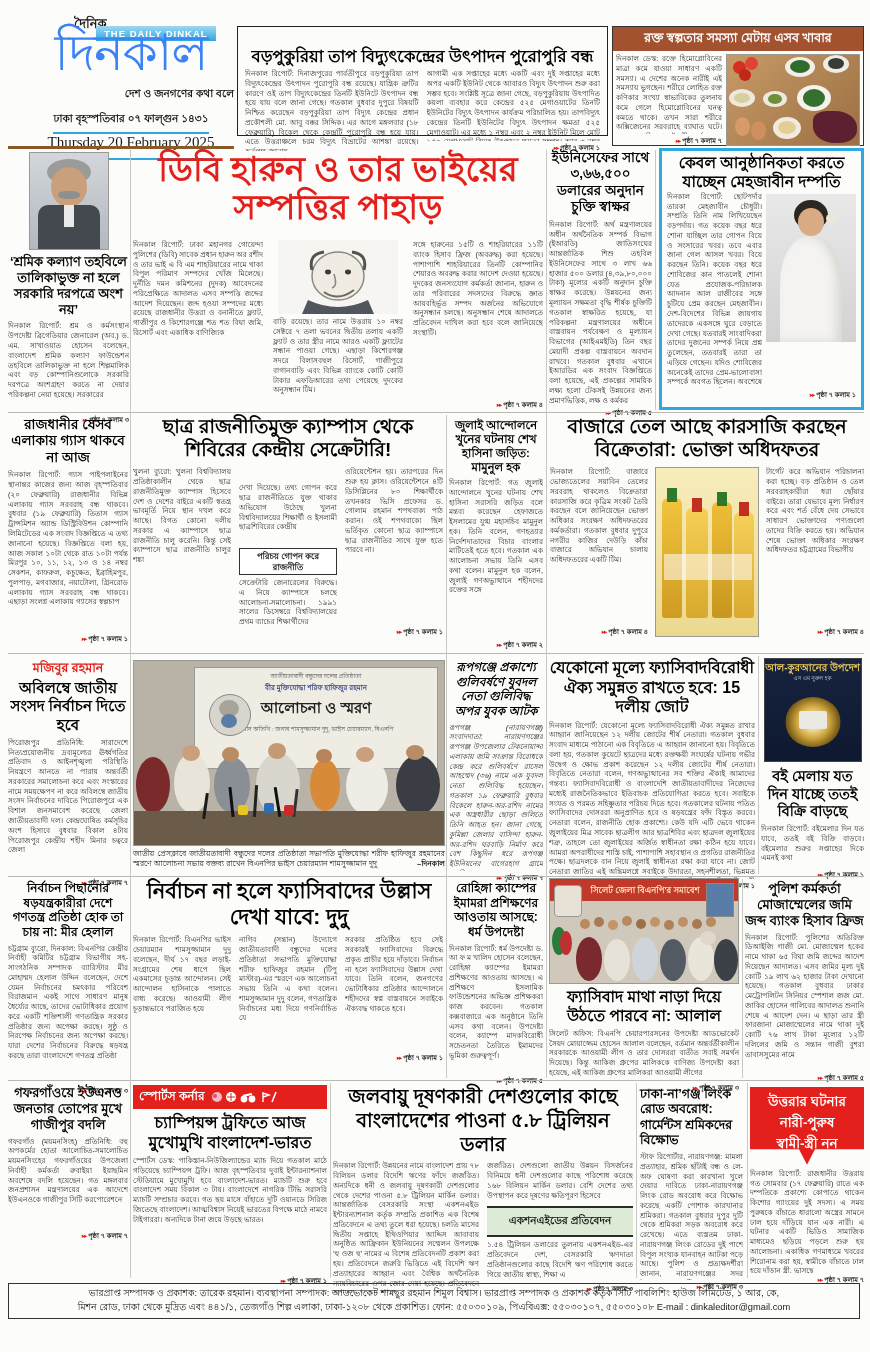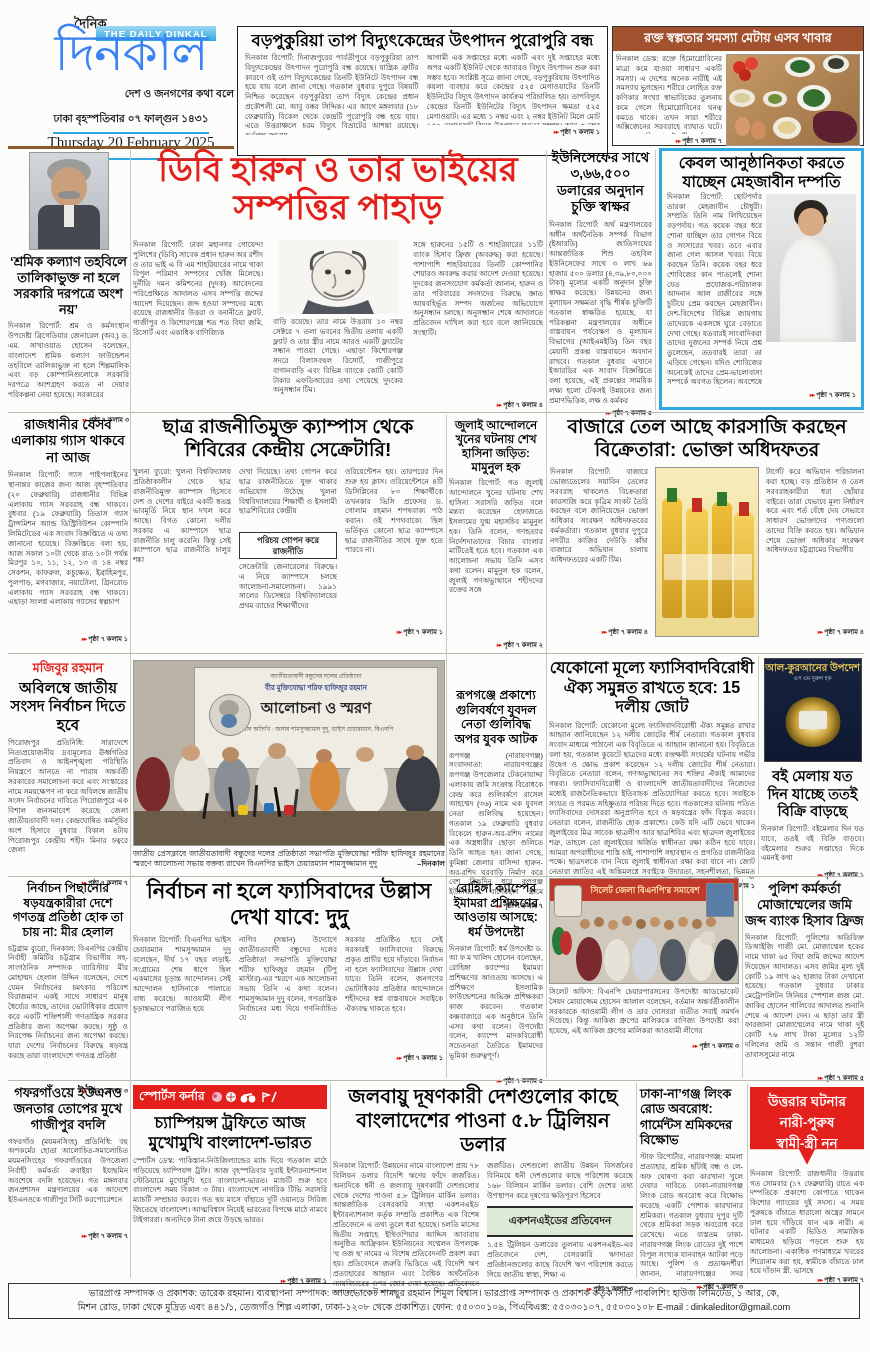--- a/index.html
+++ b/index.html
@@ -48,21 +48,21 @@
     <div style="text-align:right;font-weight:bold;font-size:10.5px;margin-top:2px;">দেশ ও জনগণের কথা বলে</div>
     <div style="text-align:center;margin-top:5px;">
       <span class="blue-underline" style="font-size:10.5px;font-weight:bold;">ঢাকা বৃহস্পতিবার ০৭ ফাল্গুন ১৪৩১</span>
     </div>
     <div style="text-align:center;margin-top:5px;">
       <span class="blue-underline" style="font-family:'Liberation Serif',serif;font-size:15px;">Thursday 20 February 2025</span>
     </div>
   </div>
   <div class="abs" style="left:8px;top:146px;width:226px;height:3px;background:#8a5a2a;"></div>
 
-  <div class="abs boxed" style="left:237px;top:26px;width:371px;height:130px;padding:3px 7px;box-sizing:border-box;">
+  <div class="abs boxed" style="left:237px;top:26px;width:371px;height:110px;padding:19px 7px;box-sizing:border-box;">
     <div class="h-black" style="font-size:16.5px;">বড়পুকুরিয়া তাপ বিদ্যুৎকেন্দ্রের উৎপাদন পুরোপুরি বন্ধ</div>
     <div style="display:flex;gap:8px;margin-top:3px;">
       <div class="body" style="width:50%;height:82px;">দিনকাল রিপোর্ট: দিনাজপুরের পার্বতীপুরে বড়পুকুরিয়া তাপ বিদ্যুৎকেন্দ্রের উৎপাদন পুরোপুরি বন্ধ রয়েছে। যান্ত্রিক ত্রুটির কারণে ওই তাপ বিদ্যুৎকেন্দ্রের তিনটি ইউনিটে উৎপাদন বন্ধ হয়ে যায় বলে জানা গেছে। গতকাল বুধবার দুপুরে বিষয়টি নিশ্চিত করেছেন বড়পুকুরিয়া তাপ বিদ্যুৎ কেন্দ্রের প্রধান প্রকৌশলী মো. আবু বক্কর সিদ্দিক। এর আগে মঙ্গলবার (১৮ ফেব্রুয়ারি) বিকেল থেকে কেন্দ্রটি পুরোপুরি বন্ধ হয়ে যায়। এতে উত্তরাঞ্চলে চরম বিদ্যুৎ বিভ্রাটের আশঙ্কা রয়েছে। কর্তৃপক্ষ জানায়,</div>
       <div style="width:50%;">
         <div class="body" style="height:72px;">আগামী এক সপ্তাহের মধ্যে একটি এবং দুই সপ্তাহের মধ্যে অপর একটি ইউনিট থেকে আবারও বিদ্যুৎ উৎপাদন শুরু করা সম্ভব হবে। সংশ্লিষ্ট সূত্রে জানা গেছে, বড়পুকুরিয়ায় উৎপাদিত কয়লা ব্যবহার করে কেন্দ্রের ৫২৫ মেগাওয়াটের তিনটি ইউনিটের বিদ্যুৎ উৎপাদন কার্যক্রম পরিচালিত হয়। তাপবিদ্যুৎ কেন্দ্রের তিনটি ইউনিটের বিদ্যুৎ উৎপাদন ক্ষমতা ৫২৫ মেগাওয়াট। এর মধ্যে ১ নম্বর এবং ২ নম্বর ইউনিট মিলে মোট ২৫০ মেগাওয়াট বিদ্যুৎ উৎপাদন ক্ষমতা সম্পন্ন। আর ৩ নম্বর ইউনিটটি ২৭৫ মেগাওয়াট বিদ্যুৎ</div>
         <div class="cont"><span class="arr">▸▸</span> <span>পৃষ্ঠা ৭ কলাম ১</span></div>
       </div>
     </div>
   </div>
 
@@ -156,21 +156,21 @@
   <div class="abs" style="left:8px;top:417px;width:120px;">
     <div class="h-black" style="font-size:13.5px;">রাজধানীর যেসব এলাকায় গ্যাস থাকবে না আজ</div>
     <div class="body" style="height:162px;margin-top:4px;">দিনকাল রিপোর্ট: গ্যাস পাইপলাইনের স্থানান্তর কাজের জন্য আজ বৃহস্পতিবার (২০ ফেব্রুয়ারি) রাজধানীর বিভিন্ন এলাকায় গ্যাস সরবরাহ বন্ধ থাকবে। বুধবার (১৯ ফেব্রুয়ারি) তিতাস গ্যাস ট্রান্সমিশন অ্যান্ড ডিস্ট্রিবিউশন কোম্পানি লিমিটেডের এক সংবাদ বিজ্ঞপ্তিতে এ তথ্য জানানো হয়েছে। বিজ্ঞপ্তিতে বলা হয়, আজ সকাল ১০টা থেকে রাত ১০টা পর্যন্ত মিরপুর ১০, ১১, ১২, ১৩ ও ১৪ নম্বর সেকশন, কাফরুল, কচুক্ষেত, ইব্রাহিমপুর, পুলপাড়, মগবাজার, নয়াটোলা, গ্রিনরোড এলাকায় গ্যাস সরবরাহ বন্ধ থাকবে। এছাড়া সংলগ্ন এলাকায় গ্যাসের স্বল্পচাপ</div>
     <div class="cont"><span class="arr">▸▸</span> <span>পৃষ্ঠা ৭ কলাম ১</span></div>
   </div>
 
   <div class="abs" style="left:133px;top:415px;width:310px;">
     <div class="h-black" style="font-size:19px;">ছাত্র রাজনীতিমুক্ত ক্যাম্পাস থেকে শিবিরের কেন্দ্রীয় সেক্রেটারি!</div>
     <div style="display:flex;gap:8px;margin-top:6px;">
       <div class="body" style="width:98px;height:168px;">খুলনা ব্যুরো: খুলনা বিশ্ববিদ্যালয় প্রতিষ্ঠাকালীন থেকে ছাত্র রাজনীতিমুক্ত ক্যাম্পাস হিসেবে দেশ ও দেশের বাইরে একটি স্বতন্ত্র ভাবমূর্তি নিয়ে স্থান দখল করে আছে। বিগত কোনো দলীয় সরকার এ ক্যাম্পাসে ছাত্র রাজনীতি চালু করেনি। কিন্তু সেই ক্যাম্পাসে ছাত্র রাজনীতি চালুর শঙ্কা</div>
-      <div style="width:98px;">
+      <div style="width:98px;margin-top:16px;">
         <div class="body" style="height:62px;">দেখা দিয়েছে। তথ্য গোপন করে ছাত্র রাজনীতিতে যুক্ত থাকার অভিযোগ উঠেছে খুলনা বিশ্ববিদ্যালয়ের শিক্ষার্থী ও ইসলামী ছাত্রশিবিরের কেন্দ্রীয়</div>
         <div class="inset">পরিচয় গোপন করে রাজনীতি</div>
         <div class="body" style="height:62px;">সেক্রেটারি জেনারেলের বিরুদ্ধে। এ নিয়ে ক্যাম্পাসে চলছে আলোচনা-সমালোচনা। ১৯৯১ সালের ডিসেম্বরে বিশ্ববিদ্যালয়ের প্রথম ব্যাচের শিক্ষার্থীদের</div>
       </div>
       <div style="width:98px;">
         <div class="body" style="height:158px;">ওরিয়েন্টেশন হয়। তারপরের দিন শুরু হয় ক্লাস। ওরিয়েন্টেশনে ৪টি ডিসিপ্লিনের ৮০ শিক্ষার্থীকে তখনকার ভিসি প্রফেসর ড. গোলাম রহমান শপথবাক্য পাঠ করান। ওই শপথবাক্যে ছিল ভর্তিকৃত কোনো ছাত্র ক্যাম্পাসে ছাত্র রাজনীতির সাথে যুক্ত হতে পারবে না।</div>
         <div class="cont"><span class="arr">▸▸</span> <span>পৃষ্ঠা ৭ কলাম ১</span></div>
       </div>
     </div>
   </div>
@@ -247,21 +247,21 @@
       <span class="abs" style="left:160px;bottom:28px;width:3px;height:28px;background:#333;transform:rotate(7deg);"></span>
       <span class="abs" style="left:104px;bottom:30px;width:10px;height:10px;background:#e8c520;border-radius:2px;"></span>
       <span class="abs" style="left:130px;bottom:32px;width:10px;height:10px;background:#2a6fb8;border-radius:2px;"></span>
       <span class="abs" style="left:150px;bottom:30px;width:10px;height:10px;background:#cc2a2a;border-radius:2px;"></span>
     </div>
     <div class="caption" style="margin-top:3px;">
       <span>জাতীয় প্রেসক্লাবে জাতীয়তাবাদী বন্ধুদের দলের প্রতিষ্ঠাতা সভাপতি মুক্তিযোদ্ধা শরীফ হাফিজুর রহমানের স্মরণে আলোচনা সভায় বক্তব্য রাখেন বিএনপির ভাইস চেয়ারম্যান শামসুজ্জামান দুদু</span> <b style="float:right;">–দিনকাল</b>
     </div>
   </div>
 
-  <div class="abs" style="left:449px;top:688px;width:94px;">
+  <div class="abs" style="left:449px;top:660px;width:94px;font-style:italic;">
     <div class="h-black" style="font-size:12px;">রূপগঞ্জে প্রকাশ্যে গুলিবর্ষণে যুবদল নেতা গুলিবিদ্ধ অপর যুবক আটক</div>
     <div class="body" style="height:148px;margin-top:4px;">রূপগঞ্জ (নারায়ণগঞ্জ) সংবাদদাতা: নারায়ণগঞ্জের রূপগঞ্জ উপজেলার টেকনোয়াদ্দা এলাকায় জমি সংক্রান্ত বিরোধকে কেন্দ্র করে গুলিবর্ষণে রাসেল আহম্মেদ (৩৬) নামে এক যুবদল নেতা গুলিবিদ্ধ হয়েছেন। গতকাল ১৯ ফেব্রুয়ারি বুধবার বিকেলে হারুন-অর-রশিদ নামের এক অস্ত্রধারীর ছোড়া গুলিতে তিনি আহত হন। জানা গেছে, কুমিল্লা জেলার বাসিন্দা হারুন-অর-রশিদ ঘরবাড়ি নির্মাণ করে বেশ কিছুদিন ধরে রূপগঞ্জ ইউনিয়নের বাগেরহাগ গ্রামে সপরিবারে বসবাস করে আসছিলেন। এরই মধ্যে তিনি বাগেরহাগ</div>
     <div class="cont"><span class="arr">▸▸</span> <span>পৃষ্ঠা ৭ কলাম ৭</span></div>
   </div>
 
   <div class="abs" style="left:549px;top:658px;width:206px;">
     <div class="h-black" style="font-size:16px;">যেকোনো মূল্যে ফ্যাসিবাদবিরোধী ঐক্য সমুন্নত রাখতে হবে: 15 দলীয় জোট</div>
     <div class="body" style="height:158px;margin-top:4px;">দিনকাল রিপোর্ট: যেকোনো মূল্যে ফ্যাসিবাদবিরোধী ঐক্য সমুন্নত রাখার আহ্বান জানিয়েছেন ১২ দলীয় জোটের শীর্ষ নেতারা। গতকাল বুধবার সংবাদ মাধ্যমে পাঠানো এক বিবৃতিতে এ আহ্বান জানানো হয়। বিবৃতিতে বলা হয়, গতকাল কুয়েটে ছাত্রদের মধ্যে রক্তক্ষয়ী সংঘর্ষের ঘটনায় গভীর উদ্বেগ ও ক্ষোভ প্রকাশ করেছেন ১২ দলীয় জোটের শীর্ষ নেতারা। বিবৃতিতে নেতারা বলেন, গণঅভ্যুত্থানের সব শক্তির ঐক্যই আমাদের গন্তব্য। ফ্যাসিবাদবিরোধী ও বাংলাদেশি জাতীয়তাবাদীদের নিজেদের মধ্যেই রাজনৈতিকভাবে ইতিবাচক প্রতিযোগিতা করতে হবে। সবাইকে সংযত ও পরমত সহিষ্ণুতার পরিচয় দিতে হবে। গতকালের ঘটনায় পতিত ফ্যাসিবাদের দোসররা অনুপ্রাণিত হবে ও ষড়যন্ত্রের ফাঁদ বিস্তৃত করবে। নেতারা বলেন, রাজনীতি হোক প্রকাশ্যে। কেউ যদি এটি ভেবে থাকেন জুলাইয়ের মিত্র সাবেক ছাত্রলীগ আর ছাত্রশিবির এবং ছাত্রদল জুলাইয়ের শত্রু, তাহলে তো জুলাইয়ের অর্জিত স্বাধীনতা রক্ষা কঠিন হয়ে যাবে। আমরা অপরাধীদের শাস্তি চাই, পাশাপাশি সহাবস্থান ও প্রগতির রাজনীতির পক্ষে। ছাত্রদলকে বান নিয়ে জুলাই স্বাধীনতা রক্ষা করা যাবে না। জোট নেতারা জাতির এই অন্তিমলগ্নে সবাইকে উদারতা, সহনশীলতা, ভিন্নমত এবং সমালোচনাকে গ্রহণ করার মানসিকতা নিয়ে ফ্যাসিবাদবিরোধী ঐক্যকে</div>
     <div class="cont"><span class="arr">▸▸</span> <span>পৃষ্ঠা ৭ কলাম ১</span></div>
   </div>
@@ -322,20 +322,21 @@
         <span class="blob" style="left:142px;top:40px;width:10px;height:10px;background:#a87a52;"></span>
         <span class="blob" style="left:156px;top:38px;width:10px;height:10px;background:#b9895f;"></span>
       <span class="blob" style="left:26px;top:58px;width:26px;height:44px;background:#7a2a2e;"></span>
       <span class="blob" style="left:54px;top:60px;width:26px;height:42px;background:#e6e2d8;"></span>
       <span class="blob" style="left:82px;top:58px;width:26px;height:44px;background:#cfd4da;"></span>
       <span class="blob" style="left:110px;top:60px;width:26px;height:42px;background:#545a64;"></span>
       <span class="blob" style="left:138px;top:58px;width:26px;height:44px;background:#e9e5db;"></span>
       <span class="blob" style="left:164px;top:60px;width:24px;height:42px;background:#3c4148;"></span>
       <span class="blob" style="left:150px;top:52px;width:16px;height:14px;background:#e0d8c8;"></span>
     </div>
+    <div class="h-black" style="font-size:15.5px;margin-top:4px;">ফ্যাসিবাদ মাথা নাড়া দিয়ে উঠতে পারবে না: আলাল</div>
     <div class="body" style="height:52px;margin-top:3px;">সিলেট অফিস: বিএনপি চেয়ারপারসনের উপদেষ্টা আডভোকেট সৈয়দ মোয়াজ্জেম হোসেন আলাল বলেছেন, বর্তমান অন্তর্বর্তীকালীন সরকারকে আওয়ামী লীগ ও তার দোসররা ব্যতীত সবাই সমর্থন দিয়েছে। কিন্তু আকিজ গ্রুপের মালিককে বাণিজ্য উপদেষ্টা করা হয়েছে, এই আকিজ গ্রুপের মালিকরা আওয়ামী লীগের</div>
     <div class="cont"><span class="arr">▸▸</span> <span>পৃষ্ঠা ৭ কলাম ৩</span></div>
   </div>
 
   <div class="abs" style="left:745px;top:881px;width:119px;">
     <div class="h-black" style="font-size:13px;">পুলিশ কর্মকর্তা মোজাম্মেলের জমি জব্দ ব্যাংক হিসাব ফ্রিজ</div>
     <div class="body" style="height:138px;margin-top:4px;">দিনকাল রিপোর্ট: পুলিশের অতিরিক্ত ডিআইজি গাজী মো. মোজাম্মেল হকের নামে থাকা ৬৫ বিঘা জমি জব্দের আদেশ দিয়েছেন আদালত। এসব জমির মূল্য দুই কোটি ১৯ লাখ ৬২ হাজার টাকা দেখানো হয়েছে। গতকাল বুধবার ঢাকার মেট্রোপলিটন সিনিয়র স্পেশাল জজ মো. জাকির হোসেন গালিবের আদালত শুনানি শেষে এ আদেশ দেন। এ ছাড়া তার স্ত্রী ফারজানা মোজাম্মেলের নামে থাকা দুই কোটি ৭৬ লাখ টাকা মূল্যের ১২টি দলিলের জমি ও সন্তান গাজী বুশরা তাবাসসুমের নামে</div>
     <div class="cont"><span class="arr">▸▸</span> <span>পৃষ্ঠা ৭ কলাম ৫</span></div>
   </div>
 

